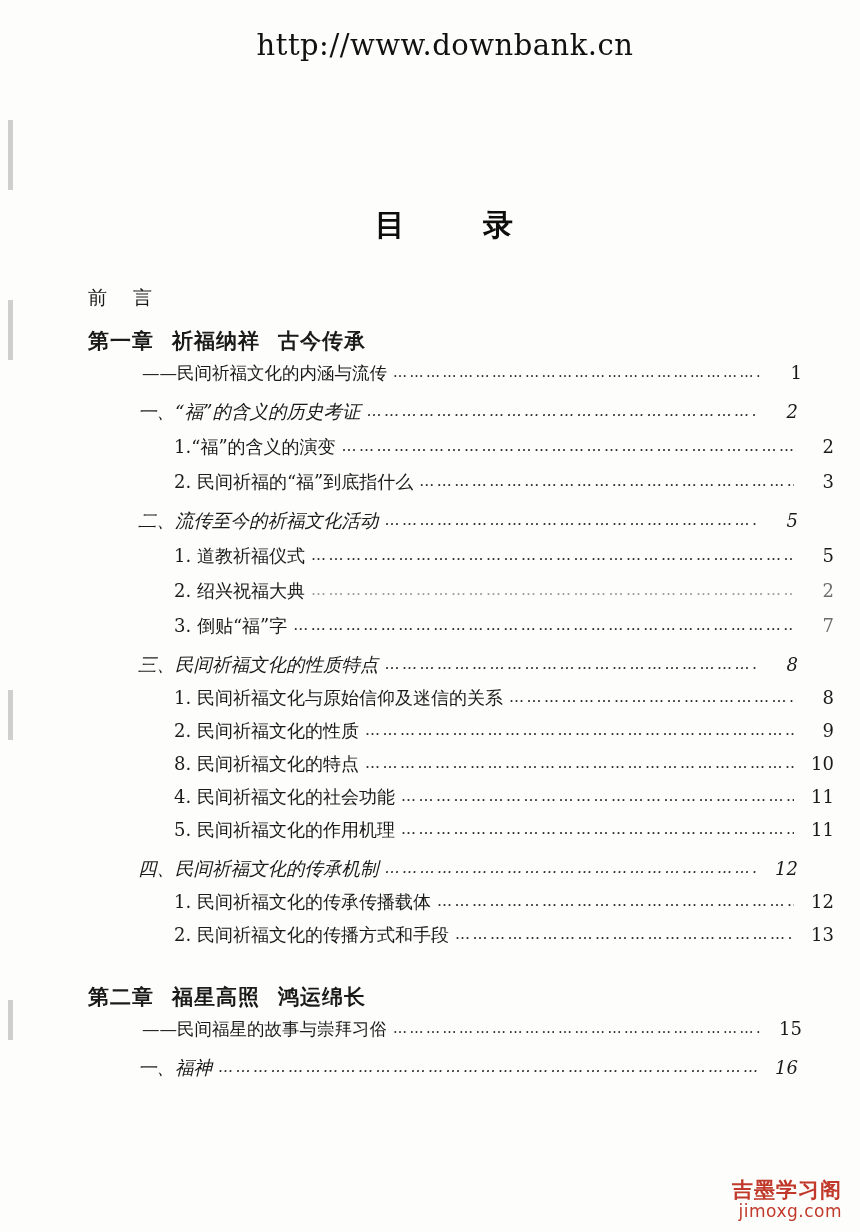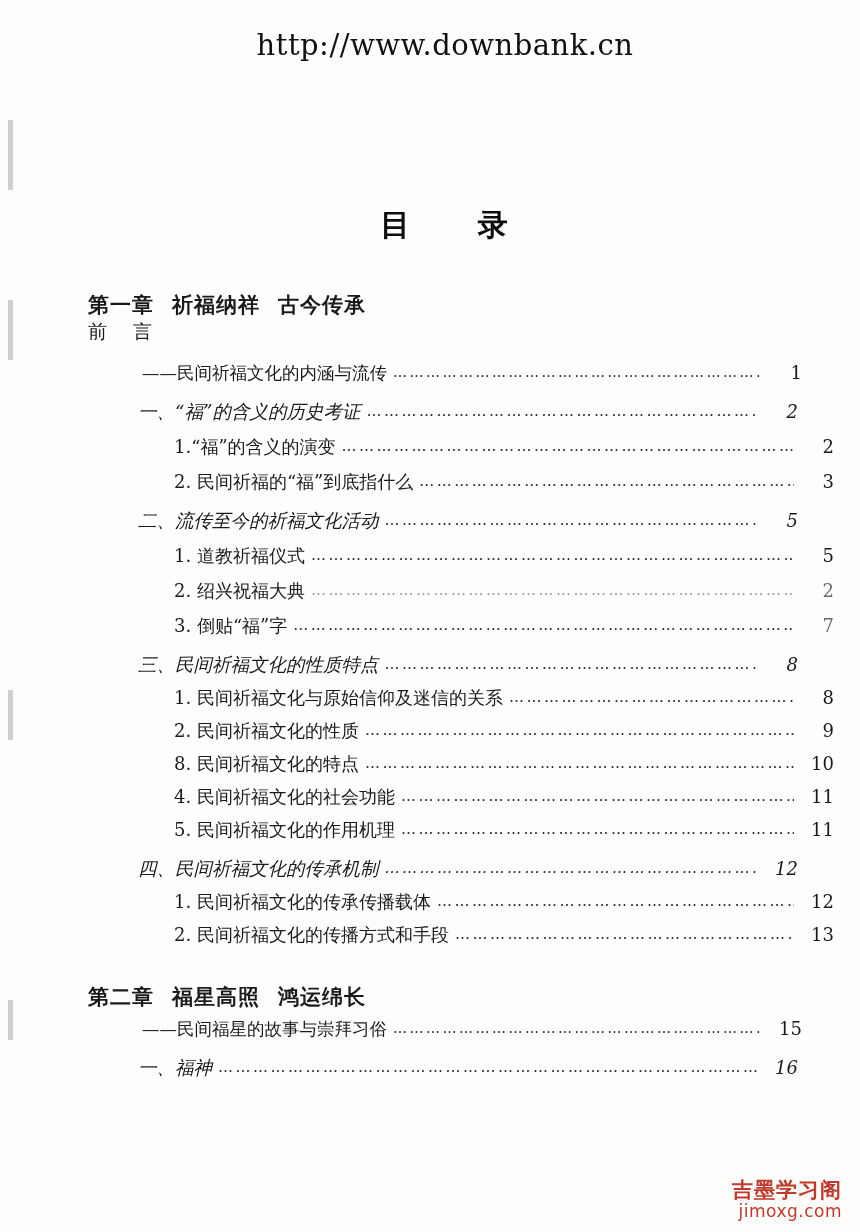--- a/index.html
+++ b/index.html
@@ -45,21 +45,21 @@
     padding-left: 30px;
     box-sizing: border-box;
   }
 
   .doc-title {
     position: absolute;
     top: 205px;
     left: 0;
     width: 860px;
     text-align: center;
-    font-family: Liberation Serif, serif;
+    font-family: Liberation Mono, monospace;
     font-weight: bold;
     font-size: 30px;
     letter-spacing: 30px;
     padding-left: 58px;
     box-sizing: border-box;
     color: #0d0d0d;
   }
 
   .toc {
     position: absolute;
@@ -174,32 +174,32 @@
   <div class="edge-mark em2"></div>
   <div class="edge-mark em3"></div>
   <div class="edge-mark em4"></div>
 
   <div class="url-header">http://www.downbank.cn</div>
 
   <div class="doc-title">目 录</div>
 
   <div class="toc">
 
+    <div class="row preface">
+      <span class="label">前 言</span>
+    </div>
+
     <div class="row chapter">
       <span class="label">第一章</span>
       <span class="sp"></span>
       <span class="label">祈福纳祥</span>
       <span class="sp"></span>
       <span class="label">古今传承</span>
     </div>
 
-    <div class="row preface">
-      <span class="label">前 言</span>
-    </div>
-
     <div class="row chapter-sub">
       <span class="label">——民间祈福文化的内涵与流传</span>
       <span class="dots">………………………………………………………………………………………………………………</span>
       <span class="pg">1</span>
     </div>
 
     <div class="row lvl1">
       <span class="label">一、“福”的含义的历史考证</span>
       <span class="dots">………………………………………………………………………………………………………………</span>
       <span class="pg">2</span>

